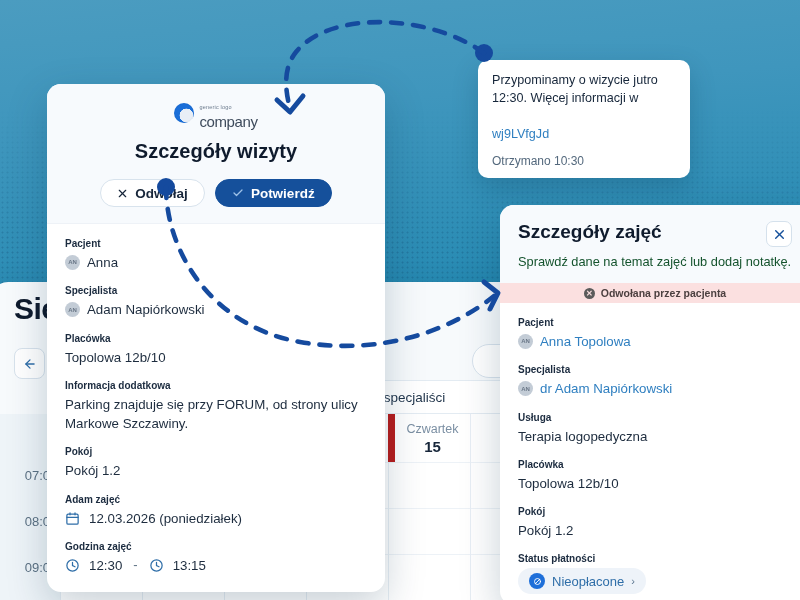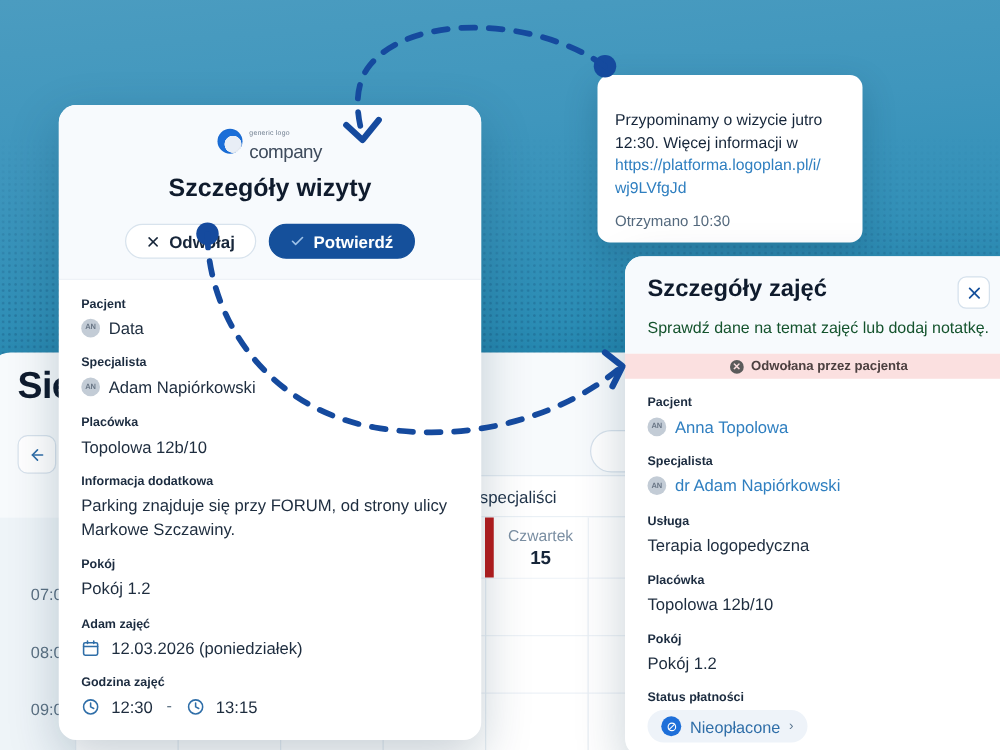--- a/index.html
+++ b/index.html
@@ -95,21 +95,21 @@
 
   
   .card { position: absolute; background: #fff; border-radius: 14px;
           box-shadow: 0 14px 40px rgba(8,45,75,.22); overflow: hidden; }
 
   
   #sms-bubble {
     left: 478px; top: 60px; width: 212px;
     border-radius: 10px;
     box-shadow: 0 10px 26px rgba(8,45,75,.22);
-    padding: 28px 14px 10px 14px;
+    padding: 12px 14px 10px 14px;
   }
   .sms-text { font-size: 12.6px; line-height: 1.42; color: #16263a; }
   .sms-link { color: #2f7fc0; }
   .sms-meta { margin-top: 10px; font-size: 12px; color: #54697d; }
 
   
   #appt-card { left: 47px; top: 84px; width: 338px; height: 508px; }
   .appt-head { background: #f7fafd; padding: 14px 0 16px; border-bottom: 1px solid #eef2f7; }
   .logo-wrap { display: flex; align-items: center; justify-content: center; gap: 5px; height: 30px; }
   .logo-mark {
@@ -229,21 +229,21 @@
         <span class="cal-daynum">15</span>
       </div>
 
     </div>
   </div>
 
   <div class="card" id="sms-bubble">
     <div class="sms-text">
       <span>Przypominamy o wizycie jutro</span><br>
       <span>12:30. Więcej informacji w</span><br>
-      <span class="sms-link">https://platforma.logoplan.pl/i/</span><br>
+      <br>
       <span class="sms-link">wj9LVfgJd</span>
     </div>
     <div class="sms-meta">Otrzymano 10:30</div>
   </div>
 
   <div class="card" id="appt-card">
     <div class="appt-head">
       <div class="logo-wrap">
         <span class="logo-mark"></span>
         <span>
@@ -267,21 +267,21 @@
           <span>Potwierdź</span>
         </div>
       </div>
     </div>
 
     <div class="appt-body">
       <div class="fld">
         <div class="fld-label">Pacjent</div>
         <div class="fld-value with-avatar">
           <span class="avatar">AN</span>
-          <span>Data</span>
+          <span>Anna</span>
         </div>
       </div>
 
       <div class="fld">
         <div class="fld-label">Specjalista</div>
         <div class="fld-value with-avatar">
           <span class="avatar">AN</span>
           <span>Adam Napiórkowski</span>
         </div>
       </div>

